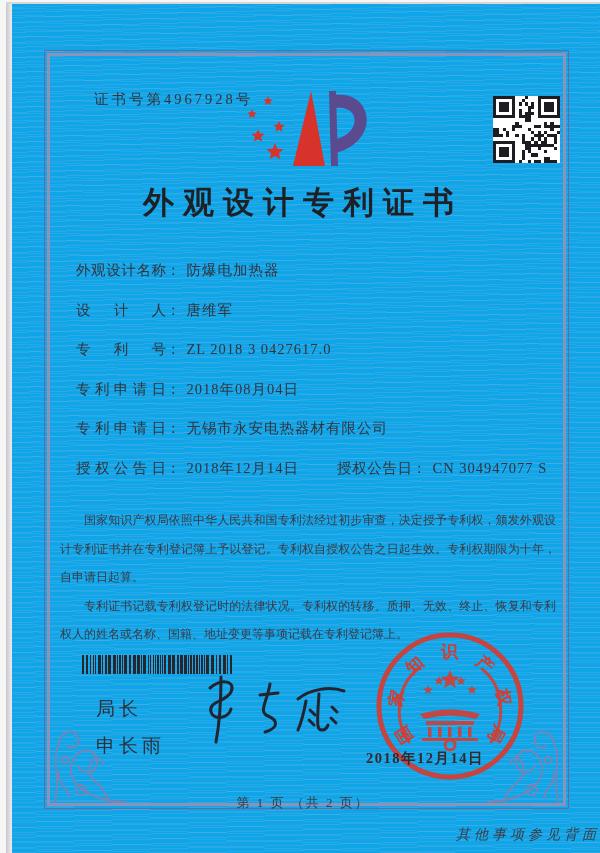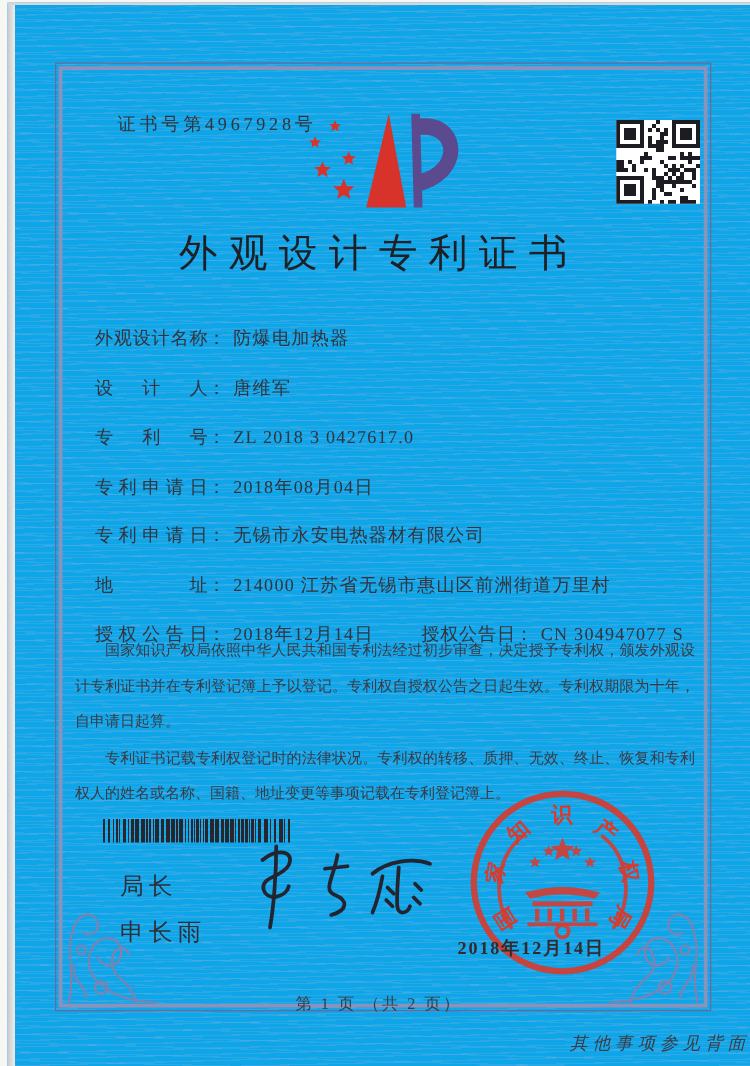--- a/index.html
+++ b/index.html
@@ -39,21 +39,21 @@
   .cert-no{
     position:absolute;left:88px;top:88px;
     font-size:14.5px;letter-spacing:3px;color:#33333b;
   }
   .logo{position:absolute;left:233px;top:84px;}
   .qr{position:absolute;left:487px;top:94px;width:67px;height:67px;}
   .qr svg{width:100%;height:100%;shape-rendering:crispEdges;}
 
   .title{
     position:absolute;left:0;right:0;top:180px;text-align:center;
-    font-size:31px;font-weight:normal;letter-spacing:9px;color:#1f1f26;
+    font-size:31px;font-weight:bold;letter-spacing:9px;color:#1f1f26;
   }
 
   .fields{position:absolute;left:70px;right:50px;top:259px;}
   .field-row{margin-bottom:20.5px;font-size:14.5px;white-space:nowrap;color:#33333c;}
   .flabel{
     display:inline-block;width:90px;vertical-align:bottom;
     text-align:justify;text-align-last:justify;
   }
   .colon{margin-right:6px;}
   .fvalue{letter-spacing:1px;}
@@ -265,23 +265,20 @@
     </div>
     <div class="field-row">
       <span class="flabel">专利号</span><span class="colon">：</span><span class="fvalue">ZL 2018 3 0427617.0</span>
     </div>
     <div class="field-row">
       <span class="flabel">专利申请日</span><span class="colon">：</span><span class="fvalue">2018年08月04日</span>
     </div>
     <div class="field-row">
       <span class="flabel">专利申请日</span><span class="colon">：</span><span class="fvalue">无锡市永安电热器材有限公司</span>
     </div>
-    <div class="field-row">
-      <span class="flabel">地址</span><span class="colon">：</span><span class="fvalue">214000 江苏省无锡市惠山区前洲街道万里村</span>
-    </div>
     <div class="field-row grant-row">
       <span class="flabel">授权公告日</span><span class="colon">：</span><span class="fvalue">2018年12月14日</span><span class="flabel g2">授权公告日</span><span class="colon">：</span><span class="fvalue">CN 304947077 S</span>
     </div>
   </div>
 
   <div class="paragraphs">
     <p>国家知识产权局依照中华人民共和国专利法经过初步审查，决定授予专利权，颁发外观设计专利证书并在专利登记簿上予以登记。专利权自授权公告之日起生效。专利权期限为十年，自申请日起算。</p>
     <p>专利证书记载专利权登记时的法律状况。专利权的转移、质押、无效、终止、恢复和专利权人的姓名或名称、国籍、地址变更等事项记载在专利登记簿上。</p>
   </div>
 

